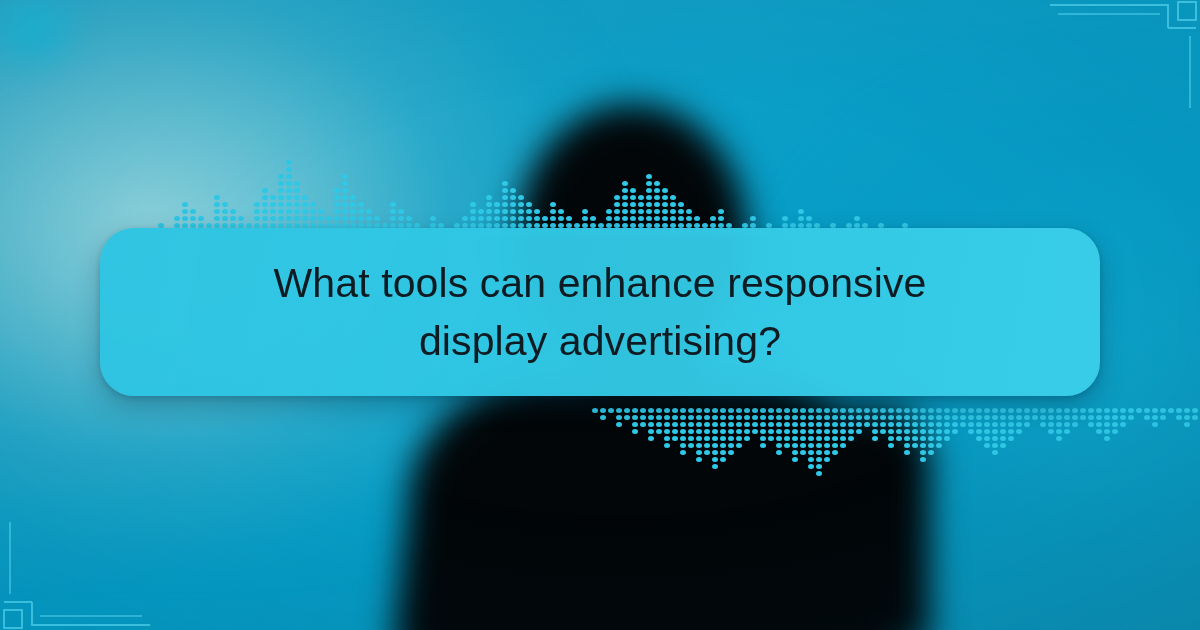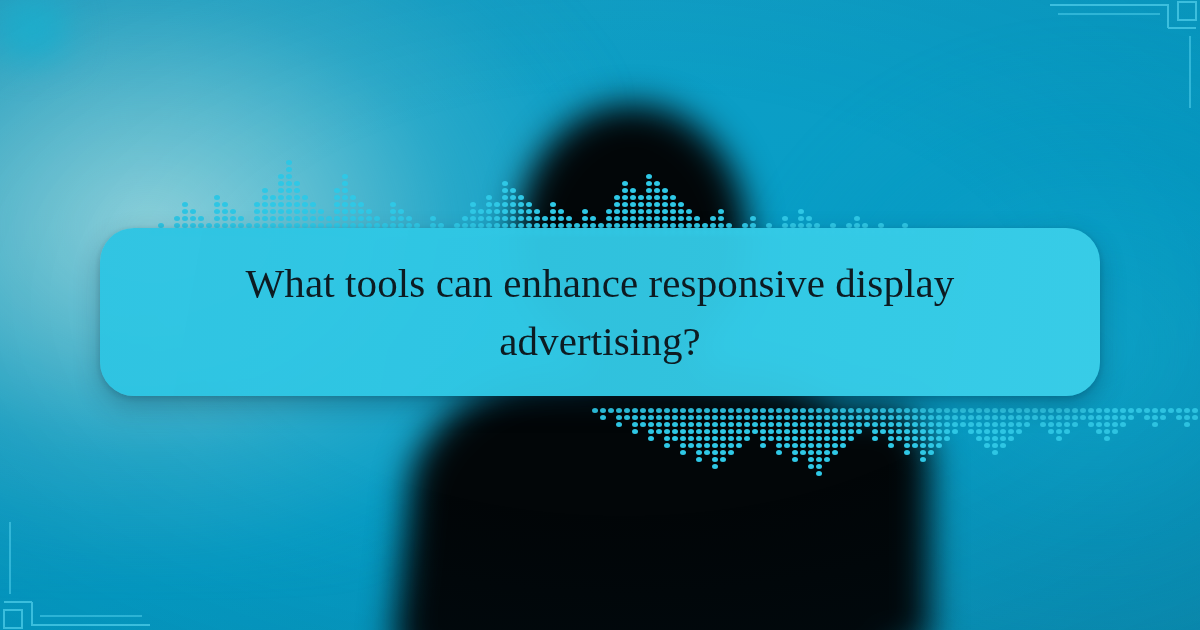--- a/index.html
+++ b/index.html
@@ -169,21 +169,20 @@
     background: linear-gradient(100deg,
         rgba(46, 196, 226, 0.96) 0%,
         rgba(48, 199, 228, 0.97) 40%,
         rgba(58, 206, 232, 0.96) 100%);
     box-shadow: 0 10px 26px rgba(0, 40, 60, 0.30),
                 0 2px 6px rgba(0, 40, 60, 0.18);
     display: flex;
     align-items: center;
     justify-content: center;
     backdrop-filter: blur(2px);
-    font-family: Liberation Serif, serif;
   }
   .card-text {
     text-align: center;
     color: #0d1b22;
     font-size: 41px;
     line-height: 1.42;
     font-weight: 400;
     letter-spacing: 0.1px;
     max-width: 760px;
   }

